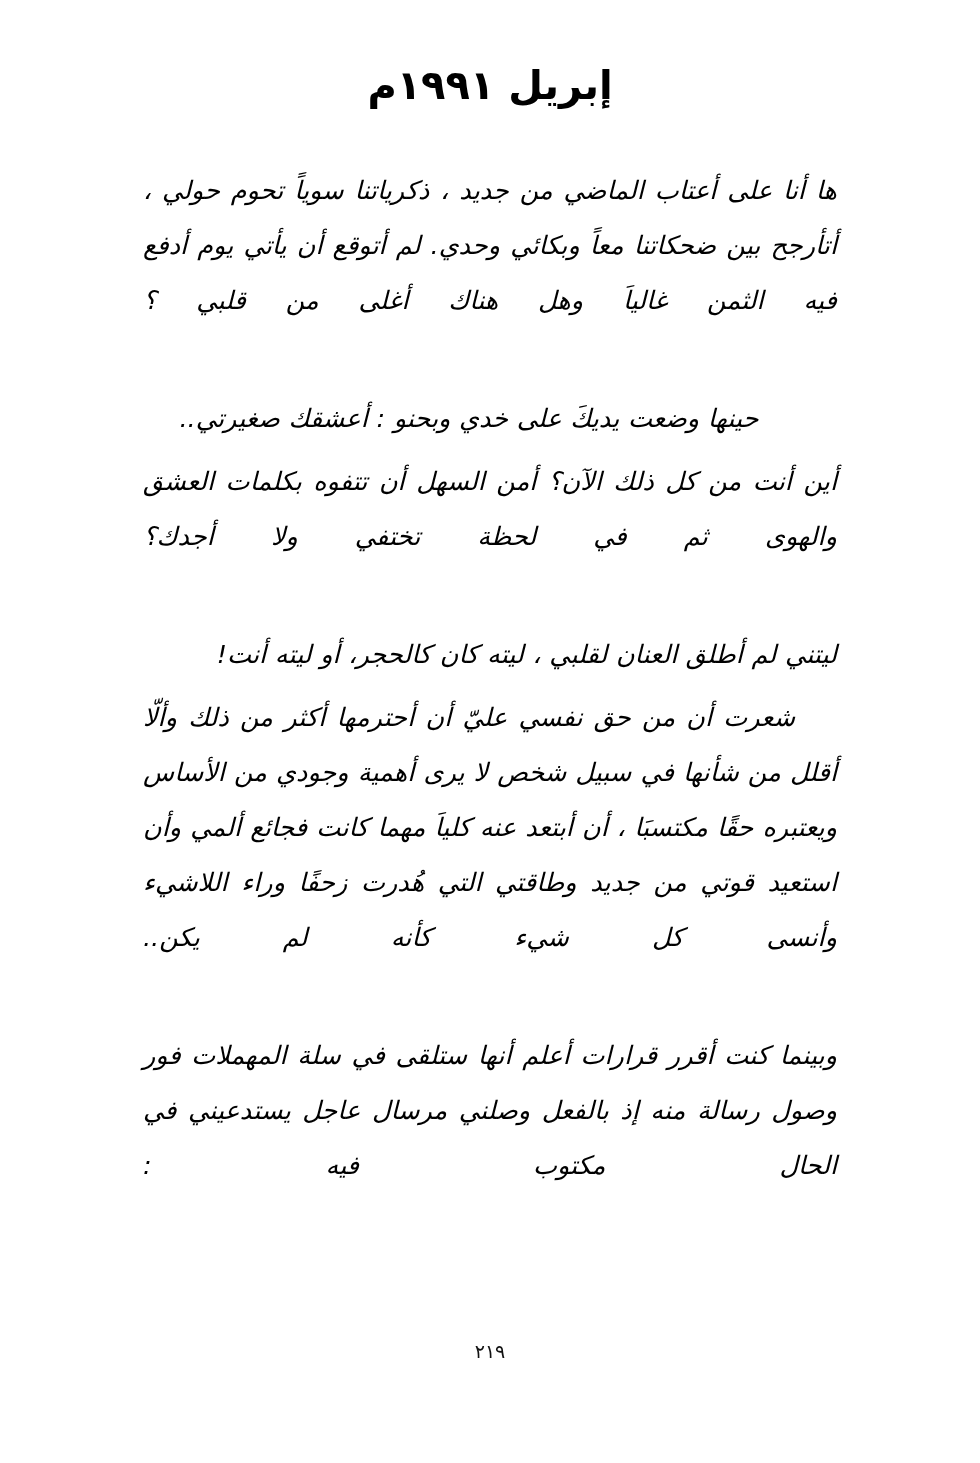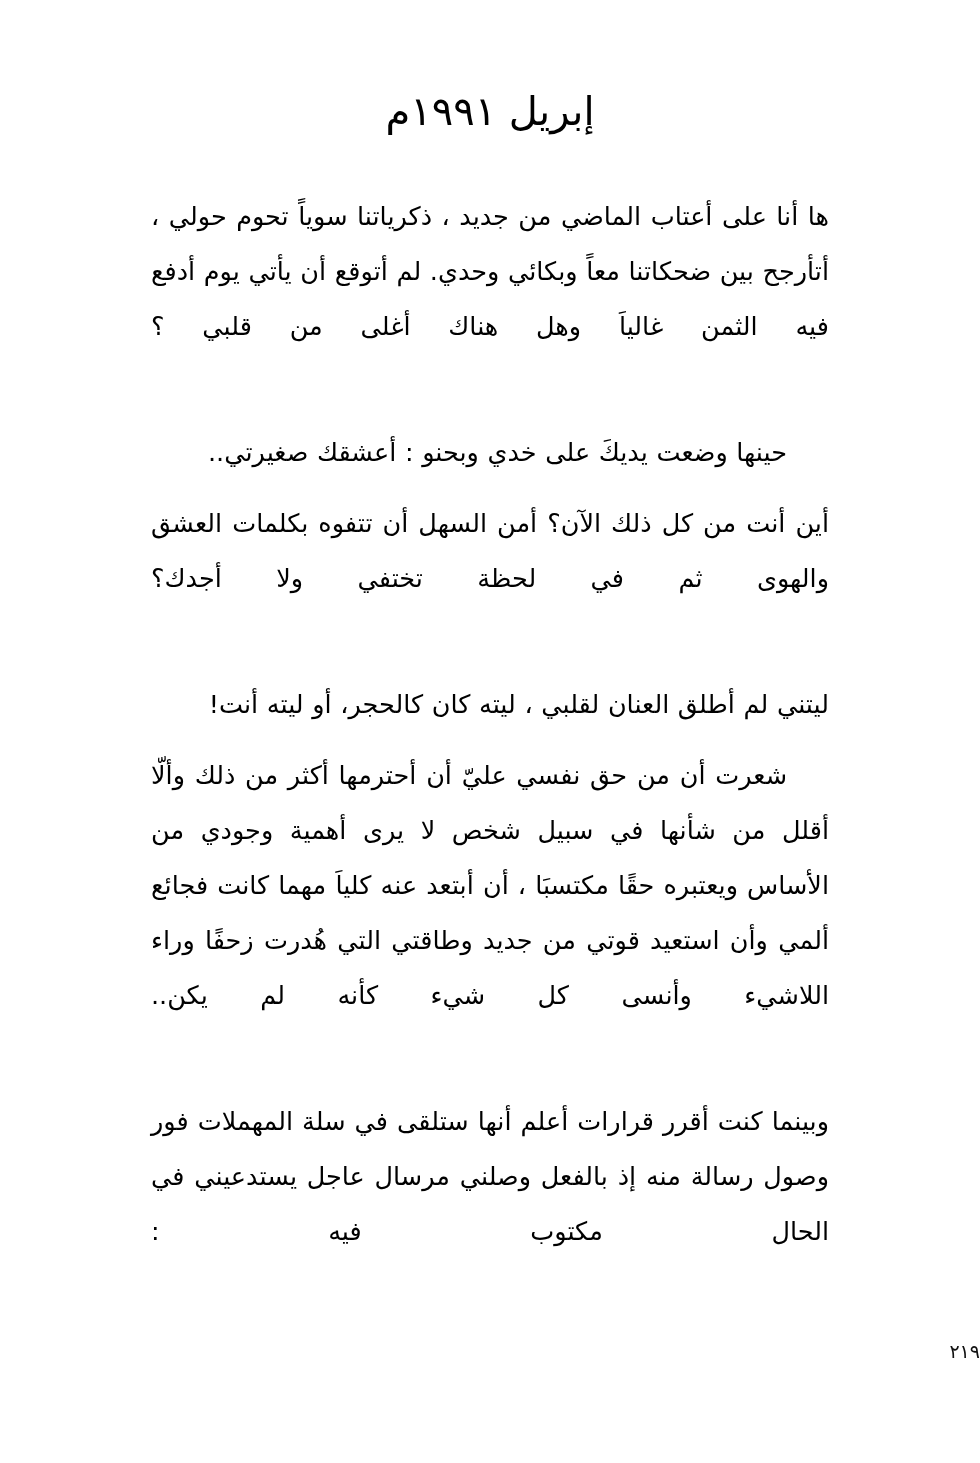--- a/index.html
+++ b/index.html
@@ -25,40 +25,41 @@
     position: absolute;
     left: 135px;
     right: 135px;
     top: 0;
     bottom: 0;
   }
 
   .chapter-title {
     text-align: center;
     font-size: 40px;
-    font-weight: normal;
+    font-weight: bold;
     line-height: 1.2;
     margin: 0;
-    padding-top: 87px;
+    padding-top: 61px;
     letter-spacing: 0.5px;
     direction: rtl;
   }
 
   .body-block {
     margin-top: 54px;
   }
 
   p.para {
-    margin: 16px;
+    margin: 8px;
     font-size: 25.5px;
     line-height: 55px;
     text-align: justify;
     text-justify: inter-word;
     direction: rtl;
     word-spacing: 0.5px;
+    font-style: italic;
   }
 
   p.para.indent {
     text-indent: 42px;
   }
 
   
   p.para::after {
     content: "";
     display: inline-block;
@@ -67,40 +68,41 @@
 
   p.para.no-spread::after {
     content: none;
   }
 
   .page-number {
     position: absolute;
     left: 0;
     right: 0;
     top: 1340px;
+    text-align: center;
     font-size: 19px;
     direction: rtl;
     color: #111111;
   }
 </style>
 </head>
 <body>
 
 <div class="page">
 
   <div class="content">
 
     <h1 class="chapter-title">إبريل ١٩٩١م</h1>
 
     <div class="body-block">
 
       <p class="para">ها أنا على أعتاب الماضي من جديد ، ذكرياتنا سوياً تحوم حولي ، أتأرجح بين ضحكاتنا معاً وبكائي وحدي. لم أتوقع أن يأتي يوم أدفع فيه الثمن غالياَ وهل هناك أغلى من قلبي ؟</p>
 
 
-      <p class="para indent no-spread" style="">حينها وضعت يديكَ على خدي وبحنو : أعشقك صغيرتي..</p>
+      <p class="para indent no-spread" style="text-align:center">حينها وضعت يديكَ على خدي وبحنو : أعشقك صغيرتي..</p>
 
       <p class="para">أين أنت من كل ذلك الآن؟ أمن السهل أن تتفوه بكلمات العشق والهوى ثم في لحظة تختفي ولا أجدك؟</p>
 
       <p class="para no-spread" style="">ليتني لم أطلق العنان لقلبي ، ليته كان كالحجر، أو ليته أنت!</p>
 
       <p class="para indent">شعرت أن من حق نفسي عليّ أن أحترمها أكثر من ذلك وألّا أقلل من شأنها في سبيل شخص لا يرى أهمية وجودي من الأساس ويعتبره حقًا مكتسبَا ، أن أبتعد عنه كلياَ مهما كانت فجائع ألمي وأن استعيد قوتي من جديد وطاقتي التي هُدرت زحفًا وراء اللاشيء وأنسى كل شيء كأنه لم يكن..</p>
 
       <p class="para">وبينما كنت أقرر قرارات أعلم أنها ستلقى في سلة المهملات فور وصول رسالة منه إذ بالفعل وصلني مرسال عاجل يستدعيني في الحال مكتوب فيه :</p>
 
     </div>

